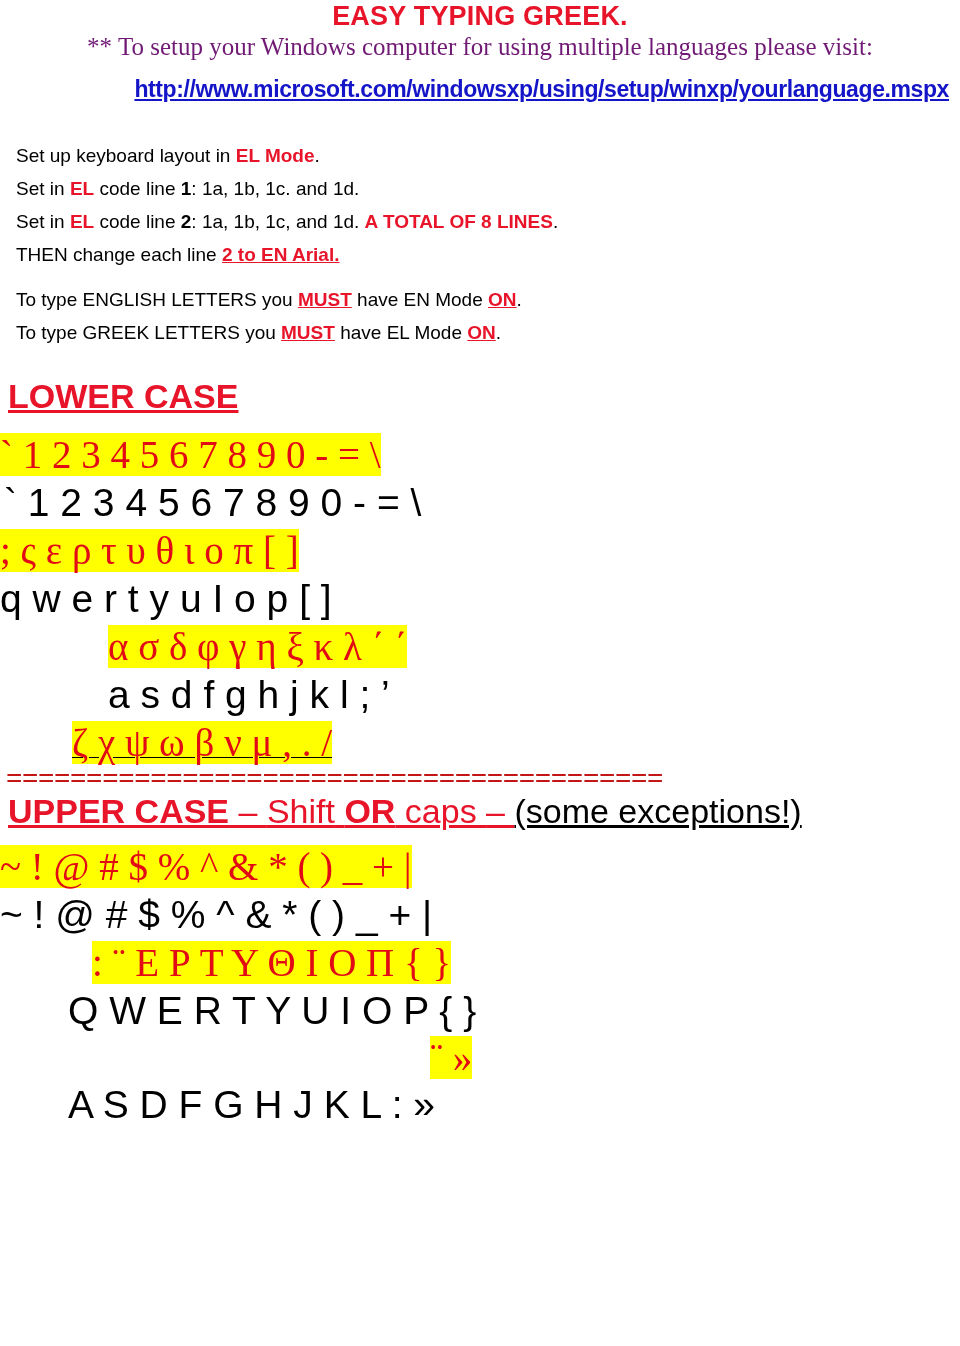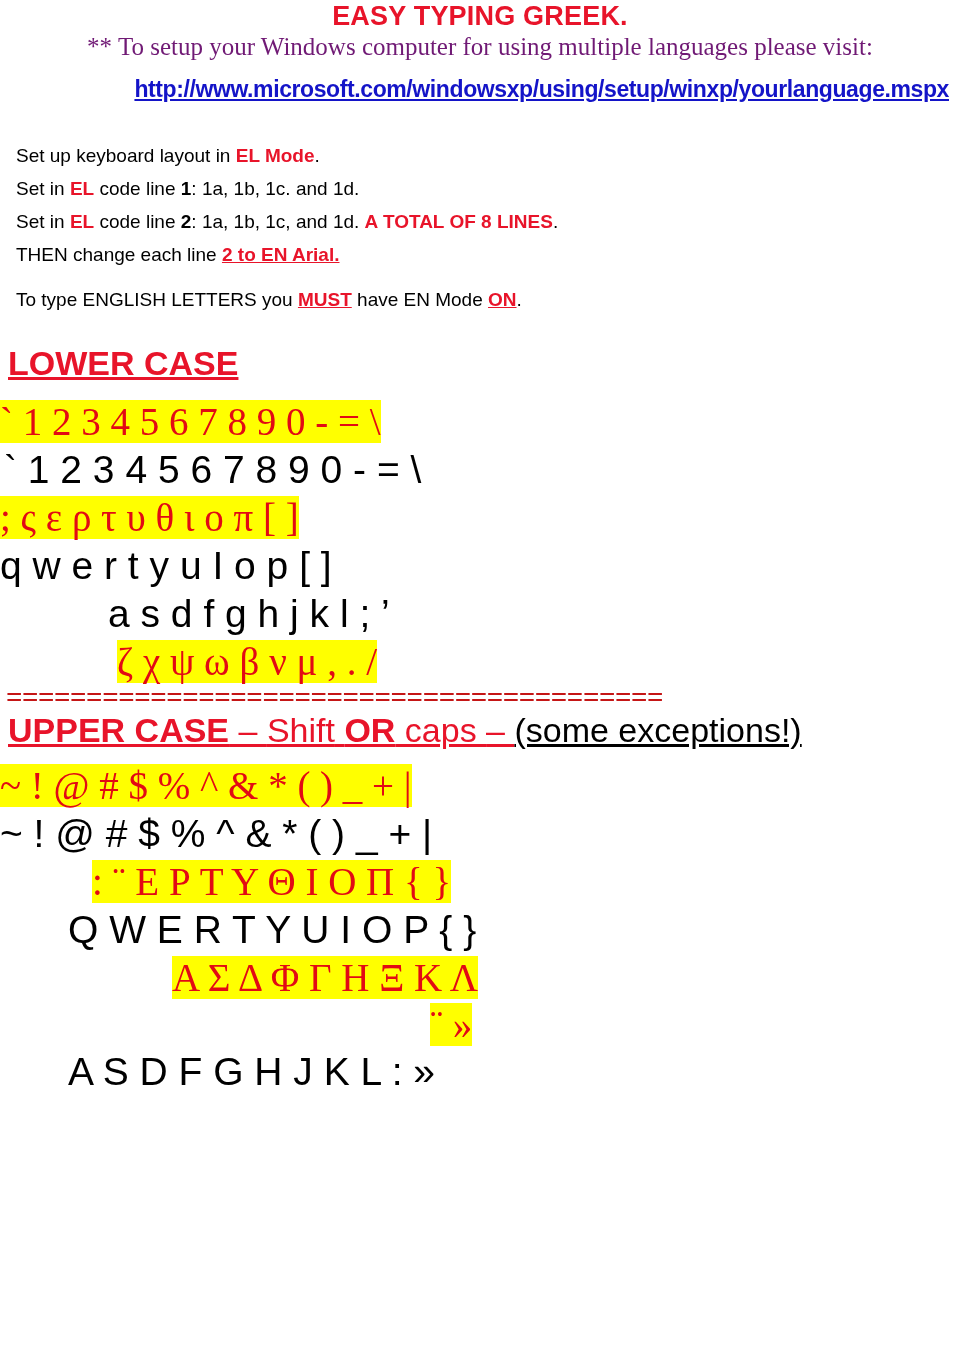--- a/index.html
+++ b/index.html
@@ -121,21 +121,21 @@
     font-family: "Liberation Sans", sans-serif;
     font-size: 39px;
   }
   .kbrow.gr { height: 48px; line-height: 48px; }
   .kbrow.en-row { height: 48px; line-height: 48px; }
 
   .ind0  { padding-left: 0px; }
   .ind1  { padding-left: 4px; }
   .ind2  { }
   .ind3  { padding-left: 108px; }
-  .ind4  { padding-left: 117px; }
+  .ind4  { padding-left: 72px; text-decoration: underline; }
   .ind5  { padding-left: 92px; }
   .ind7  { padding-left: 172px; }
   .ind8  { padding-left: 68px; }
 
   
   .sep {
     color: #c51616;
     font-family: "Liberation Serif", serif;
     font-size: 29px;
     letter-spacing: -0.5px;
@@ -192,48 +192,51 @@
   <div class="instr">
     <span>THEN change each line </span><span class="red-bu">2 to EN Arial.</span>
   </div>
 
   <div class="gap-sm"></div>
 
   <div class="instr">
     <span>To type ENGLISH LETTERS you </span><span class="red-bu">MUST</span><span> have EN Mode </span><span class="red-bu">ON</span><span>.</span>
   </div>
 
+  <div class="instr">
+    <span>To type GREEK LETTERS you </span><span class="red-bu">MUST</span><span> have EL Mode </span><span class="red-bu">ON</span><span>.</span>
+  </div>
 
   <div style="height:18px"></div>
 
   <div class="sect-head">LOWER CASE</div>
 
   <div style="height:6px"></div>
 
   <div class="kbrow gr ind0"><span class="hl">`  1  2  3  4   5  6  7  8  9  0  -  =  \</span></div>
   <div class="kbrow en-row ind1"><span class="en">`  1  2  3  4   5  6  7  8  9  0  -  =  \</span></div>
 
   <div class="kbrow gr ind2"><span class="hl">;  ς  ε  ρ  τ  υ  θ  ι  ο  π  [  ]</span></div>
   <div class="kbrow en-row ind2"><span class="en">q  w  e  r  t  y  u  I  o  p  [  ]</span></div>
 
+  <div class="kbrow gr ind3"><span class="hl">α  σ  δ  φ  γ  η  ξ  κ  λ  ΄  ΄</span></div>
   <div class="kbrow en-row ind3"><span class="en">a  s  d  f  g  h  j  k l  ;  ’</span></div>
 
   <div class="kbrow gr ind4"><span class="hl">ζ  χ  ψ  ω  β  ν  μ  ,  .  /</span></div>
 
   <div class="sep">=========================================</div>
 
   <div class="sect-head-upper">
     <span class="uc-red-b">UPPER CASE</span><span class="uc-red"> – </span><span class="uc-red">Shift</span><span class="uc-red"> </span><span class="uc-red-b">OR</span><span class="uc-red"> caps </span><span class="uc-red">– </span><span class="uc-blk">(some exceptions!)</span>
   </div>
 
   <div style="height:10px"></div>
 
   <div class="kbrow gr ind0"><span class="hl">~  !  @   #  $   %  ^  &amp;  *  (  )  _  +  |</span></div>
   <div class="kbrow en-row ind0"><span class="en">~  !  @  #  $   %  ^  &amp;   *  (  )  _  +  |</span></div>
 
   <div class="kbrow gr ind5"><span class="hl">:    ¨   Ε  Ρ   Τ  Υ  Θ  Ι  Ο  Π  {  }</span></div>
   <div class="kbrow en-row ind8"><span class="en">Q   W E  R   T  Y  U  I  O  P  {  }</span></div>
 
-  <div class="kbrow gr ind7"><span class="hl">Α   Σ   Δ    Φ    Γ   Η   Ξ  Κ  Λ</span></div>
   <div class="wrapline"><span class="hl">¨   »</span></div>
   <div class="kbrow en-row ind8"><span class="en">A   S   D   F   G  H  J   K   L  :  »</span></div>
 
 </div>
 
 </body></html>

